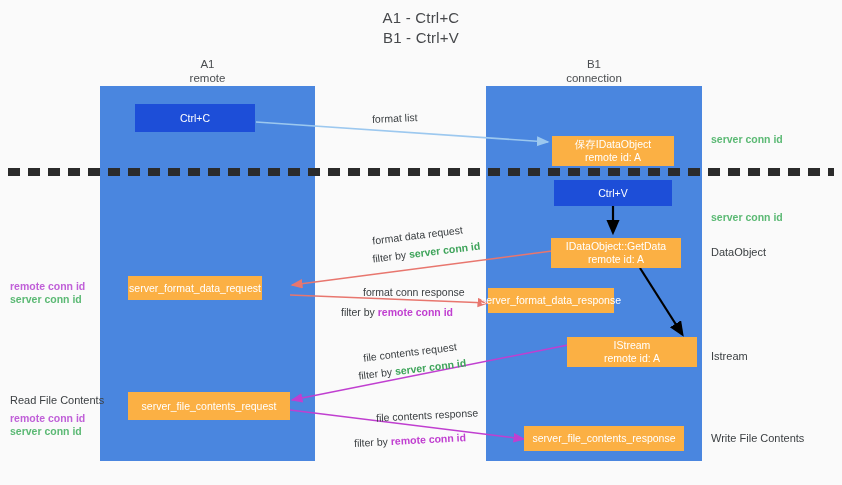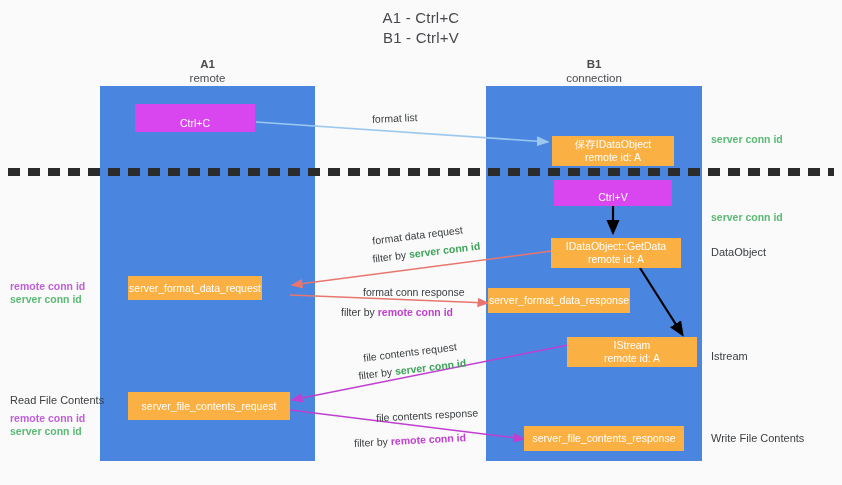--- a/index.html
+++ b/index.html
@@ -37,21 +37,21 @@
 
   
   .col-header {
     text-align: center;
     font-size: 11.5px;
     line-height: 14px;
     color: #4a4d50;
   }
   #header-a1 { left: 100px; top: 57px; width: 215px; }
   #header-b1 { left: 486px; top: 57px; width: 216px; }
-  .col-header .hdr-name { display: block; font-weight: bold; }
+  .col-header .hdr-name { display: block; }
   .col-header .hdr-sub  { display: block; }
 
   
   .lane {
     background: #4a86df;
     top: 86px;
     height: 375px;
   }
   #lane-a1 { left: 100px; width: 215px; }
   #lane-b1 { left: 486px; width: 216px; }
@@ -72,21 +72,21 @@
     display: flex;
     flex-direction: column;
     align-items: center;
     justify-content: center;
     text-align: center;
     color: #ffffff;
     font-size: 10.5px;
     line-height: 13px;
     padding: 2px 4px;
   }
-  .node.green  { background: #d946ef; justify-content: flex-end; }
+  .node.green  { background: #1d4ed8; }
   .node.orange { background: #fbb044; }
   .node .l2 { display: block; }
 
   
   .annot {
     font-size: 10.5px;
     line-height: 14px;
     font-weight: bold;
   }
   .annot.green  { color: #5bb974; }
@@ -188,21 +188,21 @@
 
   <div class="abs node green" style="left:554px; top:180px; width:118px; height:26px;">
     <span>Ctrl+V</span>
   </div>
 
   <div class="abs node orange" style="left:551px; top:238px; width:130px; height:30px;">
     <span>IDataObject::GetData</span>
     <span class="l2">remote id: A</span>
   </div>
 
-  <div class="abs node orange" style="left:488px; top:288px; width:142px; height:25px;justify-content:center;">
+  <div class="abs node orange" style="left:488px; top:288px; width:126px; height:25px;justify-content:center;">
     <span>server_format_data_response</span>
   </div>
 
   <div class="abs node orange" style="left:567px; top:337px; width:130px; height:30px;">
     <span>IStream</span>
     <span class="l2">remote id: A</span>
   </div>
 
   <div class="abs node orange" style="left:524px; top:426px; width:160px; height:25px;">
     <span>server_file_contents_response</span>

